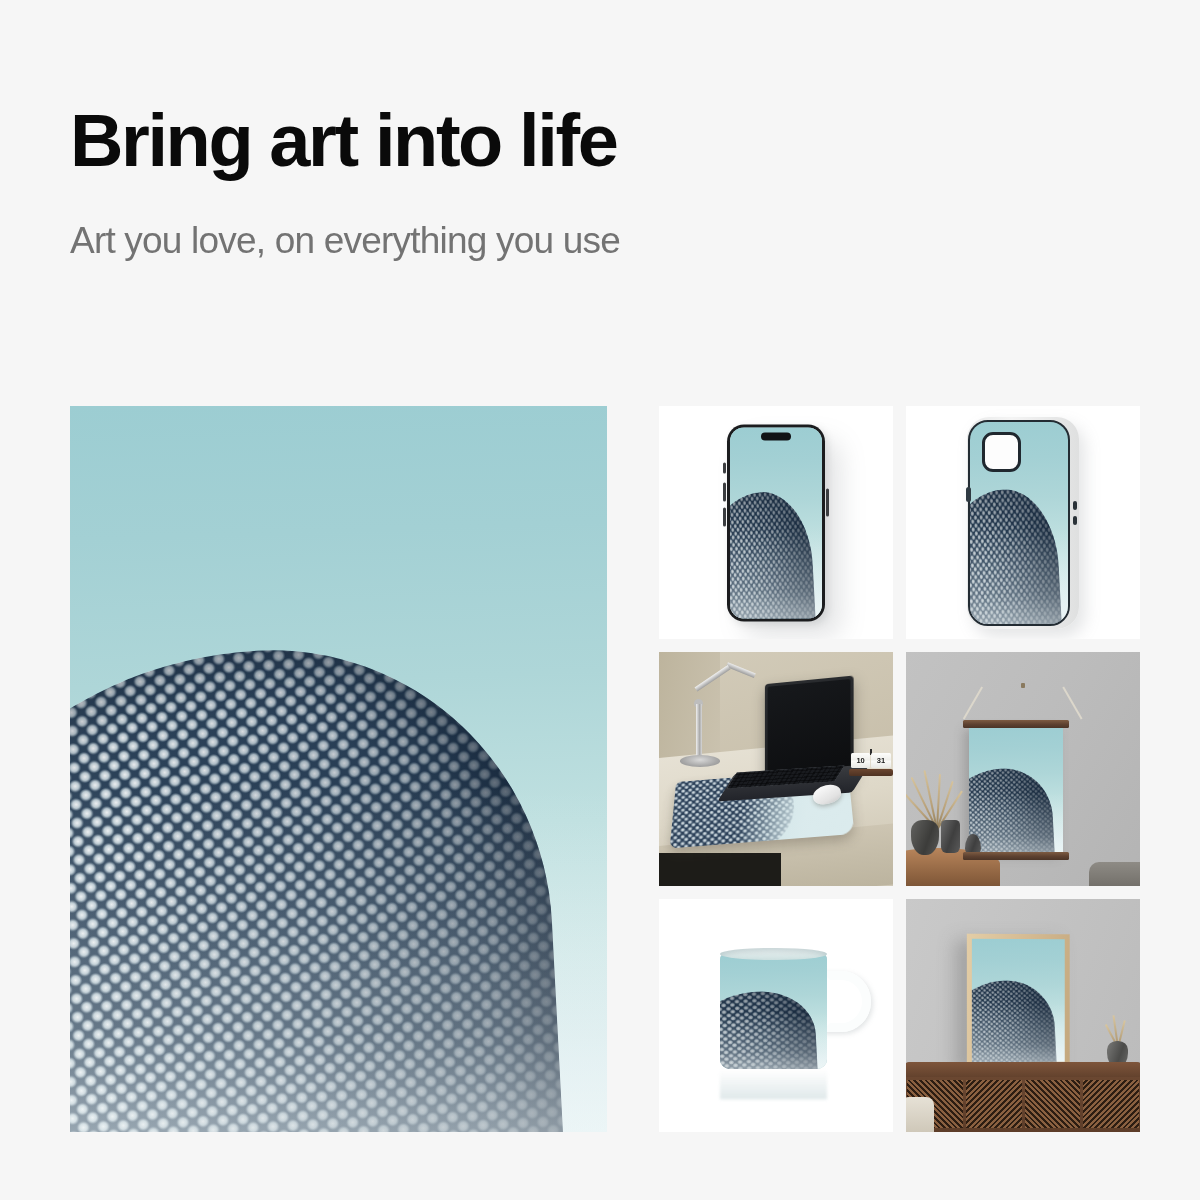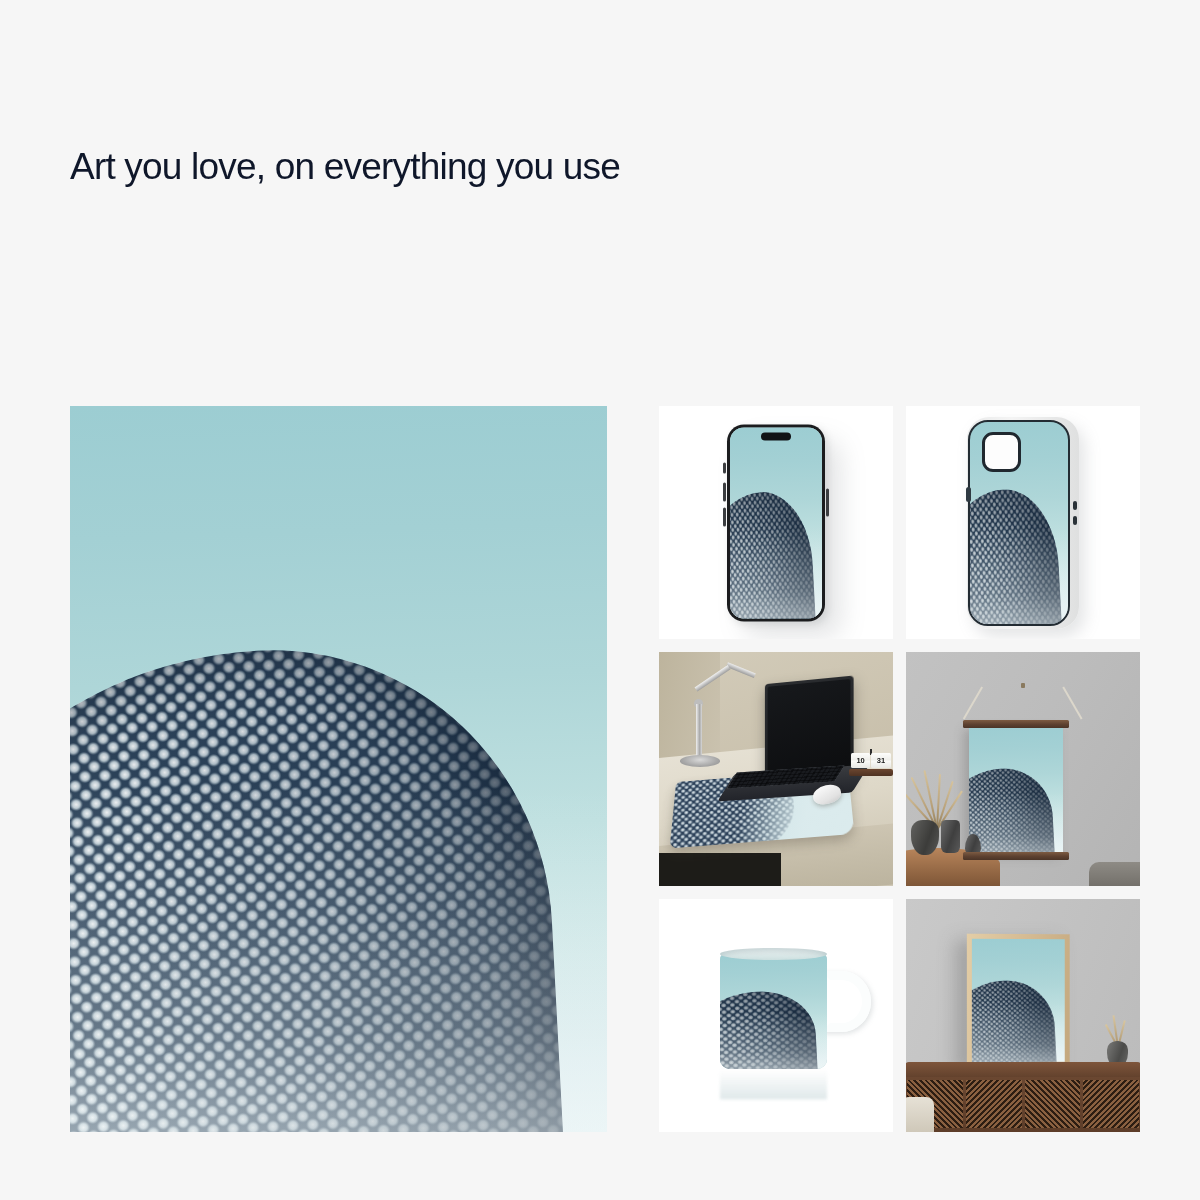--- a/index.html
+++ b/index.html
@@ -24,21 +24,21 @@
     color: #0a0a0a;
     line-height: 1.0;
     font-family: "Liberation Sans", sans-serif;
   }
 
   .subhead {
     margin-top: 44px;
     font-size: 37px;
     font-weight: 400;
     letter-spacing: -0.8px;
-    color: #0f172a;
+    color: #737373;
     line-height: 1.0;
   }
 
   
   .gallery { position: absolute; left: 70px; top: 406px; width: 1070px; height: 726px; }
 
   .hero-tile {
     position: absolute; left: 0; top: 0;
     width: 537px; height: 726px;
     overflow: hidden;
@@ -297,20 +297,21 @@
   .room-pampas i:nth-child(1){ transform: rotate(-28deg) scaleY(.8); }
   .room-pampas i:nth-child(2){ transform: rotate(-8deg); }
   .room-pampas i:nth-child(3){ transform: rotate(14deg) scaleY(.86); }
 </style>
 </head>
 <body>
 
 <div class="page">
 
   <div class="header">
+    <div class="headline">Bring art into life</div>
     <div class="subhead">Art you love, on everything you use</div>
   </div>
 
   <div class="gallery">
 
     <div class="hero-tile">
       <div class="art">
         <div class="sky"></div>
         <div class="building"></div>
         <div class="haze"></div>

